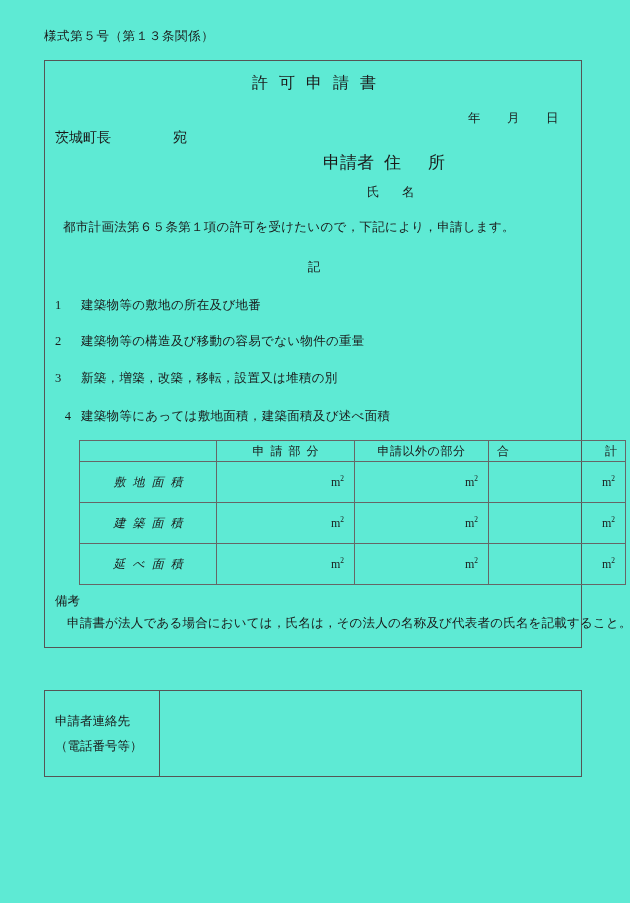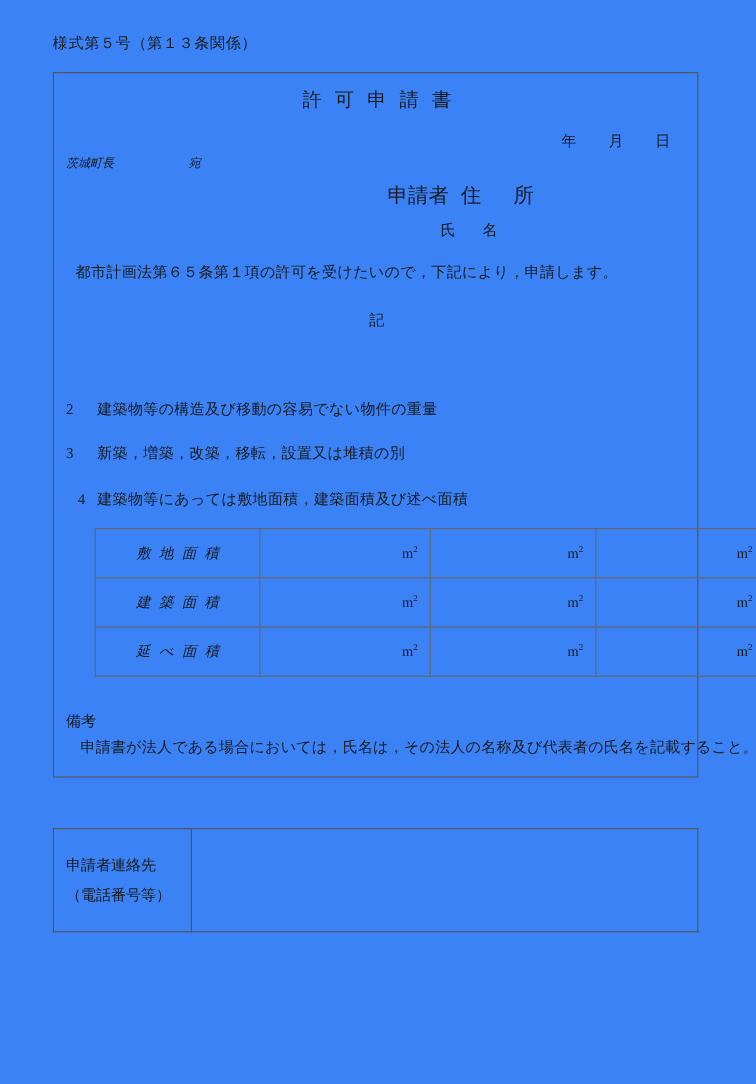--- a/index.html
+++ b/index.html
@@ -8,21 +8,21 @@
     background: #ffffff;
   }
   body {
     font-family: "Liberation Serif", "DejaVu Serif", serif;
     color: #1a1a1a;
   }
   #page {
     position: relative;
     width: 630px;
     height: 903px;
-    background: #3b82f6;
+    background: #5eead4;
     overflow: hidden;
   }
 
   
   #form-no {
     position: absolute;
     left: 44px;
     top: 28px;
     font-size: 12.5px;
     letter-spacing: 0.6px;
@@ -63,23 +63,22 @@
     white-space: nowrap;
     margin-left: 13px;
   }
   #date-line .gap { display: inline-block; width: 26px; }
 
   
   #addressee {
     position: absolute;
     left: 10px;
     top: 68px;
-    font-size: 10px;
-    white-space: nowrap;
-    font-style: italic;
+    font-size: 14px;
+    white-space: nowrap;
   }
   #addressee .ad-gap { display: inline-block; width: 62px; }
 
   
   #applicant-address {
     position: absolute;
     left: 278px;
     top: 74px;
     font-size: 17px;
     white-space: nowrap;
@@ -251,32 +250,50 @@
     </div>
 
     <div id="applicant-name">
       <span class="name-indent"></span><span class="lbl-sp">氏　名</span>
     </div>
 
     <div id="body-sentence">都市計画法第６５条第１項の許可を受けたいので，下記により，申請します。</div>
 
     <div id="ki">記</div>
 
+    <div class="item" id="item-1">
+      <span class="num">1</span><span>建築物等の敷地の所在及び地番</span>
+    </div>
     <div class="item" id="item-2">
       <span class="num">2</span><span>建築物等の構造及び移動の容易でない物件の重量</span>
     </div>
     <div class="item" id="item-3">
       <span class="num">3</span><span>新築，増築，改築，移転，設置又は堆積の別</span>
     </div>
     <div class="item" id="item-4">
       <span class="num">4</span><span>建築物等にあっては敷地面積，建築面積及び述べ面積</span>
     </div>
 
     <table id="area-table">
       <tbody>
+        <tr class="header-row">
+          <td class="col-label"></td>
+          <td class="col-applied">
+            <span class="hdr-spaced">申請部分</span>
+          </td>
+          <td class="col-other">
+            <span class="hdr-plain">申請以外の部分</span>
+          </td>
+          <td class="col-total">
+            <span class="hdr-justify">
+              <span>合</span>
+              <span>計</span>
+            </span>
+          </td>
+        </tr>
 
         <tr>
           <td class="col-label">
             <span class="row-label">敷地面積</span>
           </td>
           <td class="col-applied unit-cell"><span>m</span><sup>2</sup></td>
           <td class="col-other unit-cell"><span>m</span><sup>2</sup></td>
           <td class="col-total unit-cell"><span>m</span><sup>2</sup></td>
         </tr>
 

